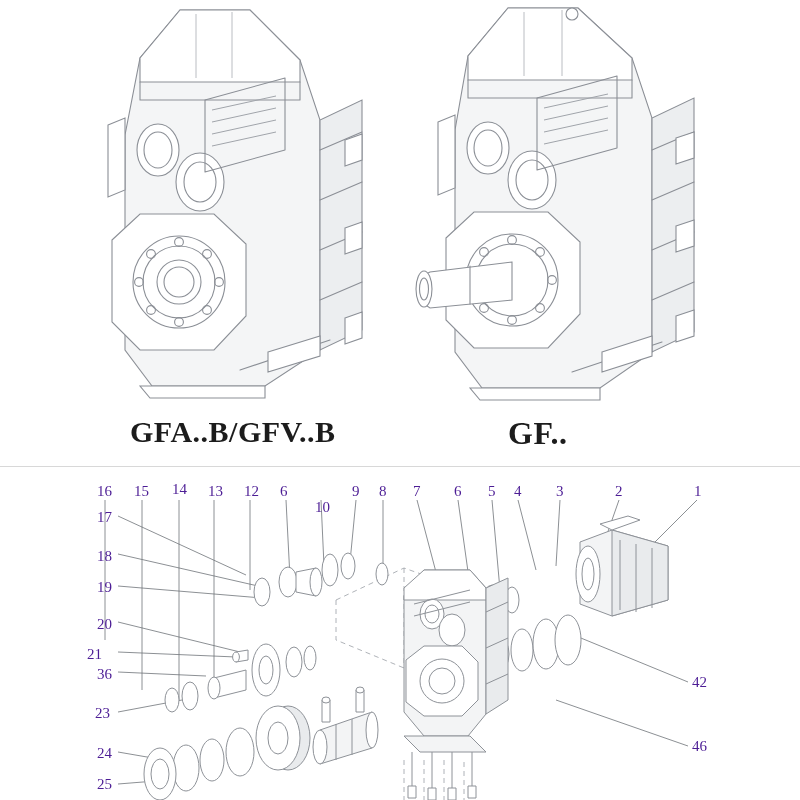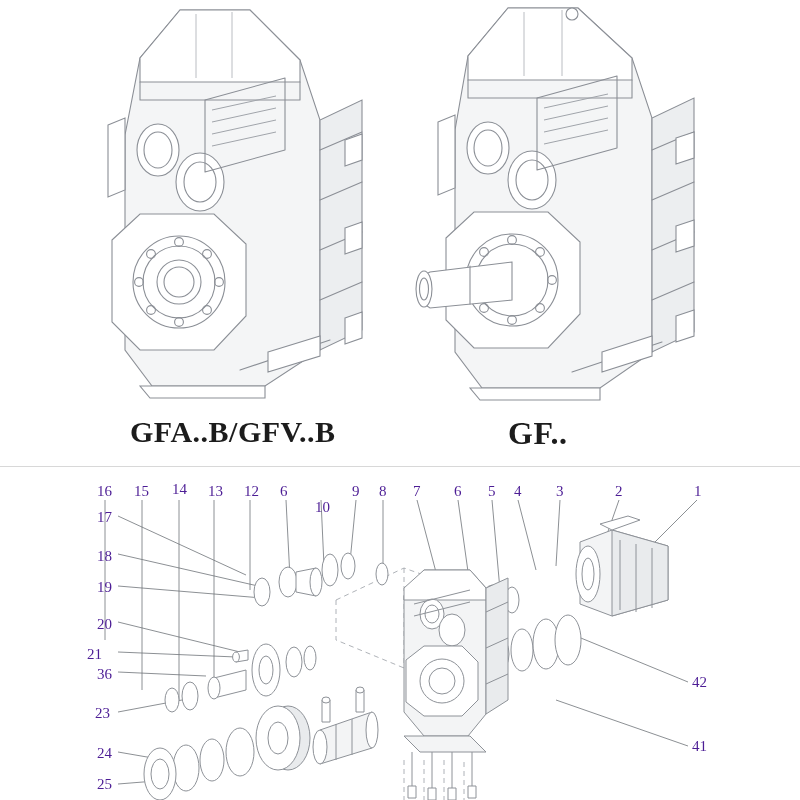--- a/index.html
+++ b/index.html
@@ -316,15 +316,15 @@
   <div class="num" style="left:97px;top:548px">18</div>
   <div class="num" style="left:97px;top:579px">19</div>
   <div class="num" style="left:97px;top:616px">20</div>
   <div class="num" style="left:87px;top:646px">21</div>
   <div class="num" style="left:97px;top:666px">36</div>
   <div class="num" style="left:95px;top:705px">23</div>
   <div class="num" style="left:97px;top:745px">24</div>
   <div class="num" style="left:97px;top:776px">25</div>
 
   <div class="num" style="left:692px;top:674px">42</div>
-  <div class="num" style="left:692px;top:738px">41</div>
+  <div class="num" style="left:692px;top:738px">46</div>
 
 </div>
 
 </body></html>

